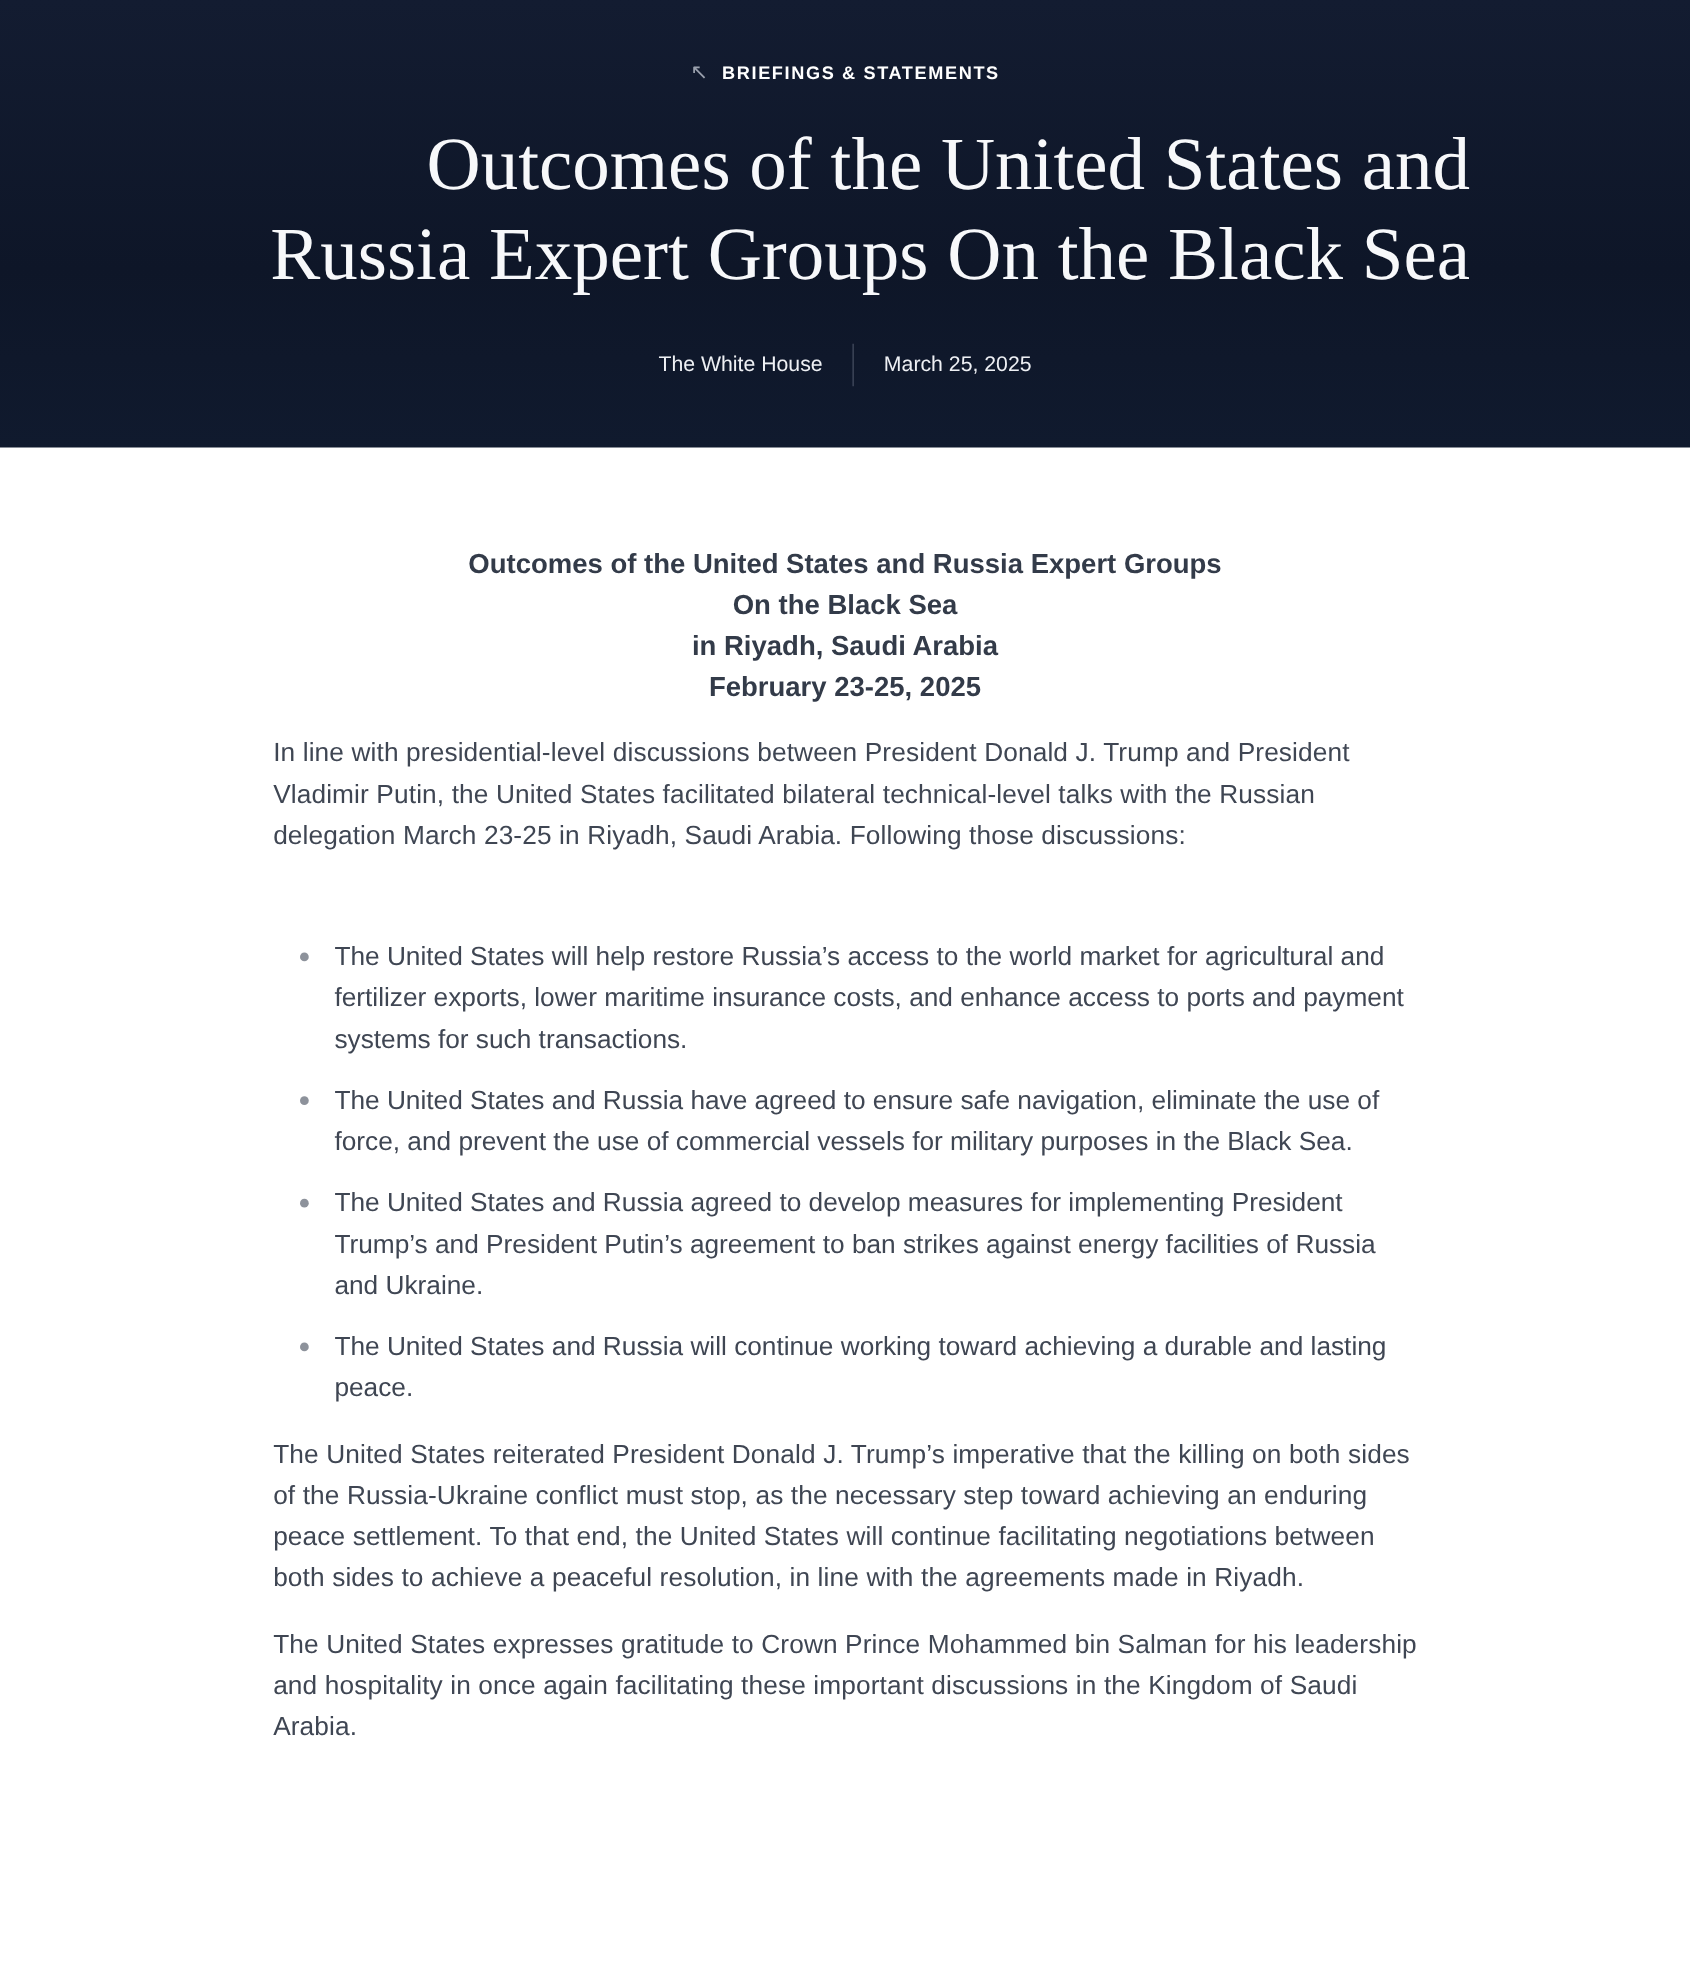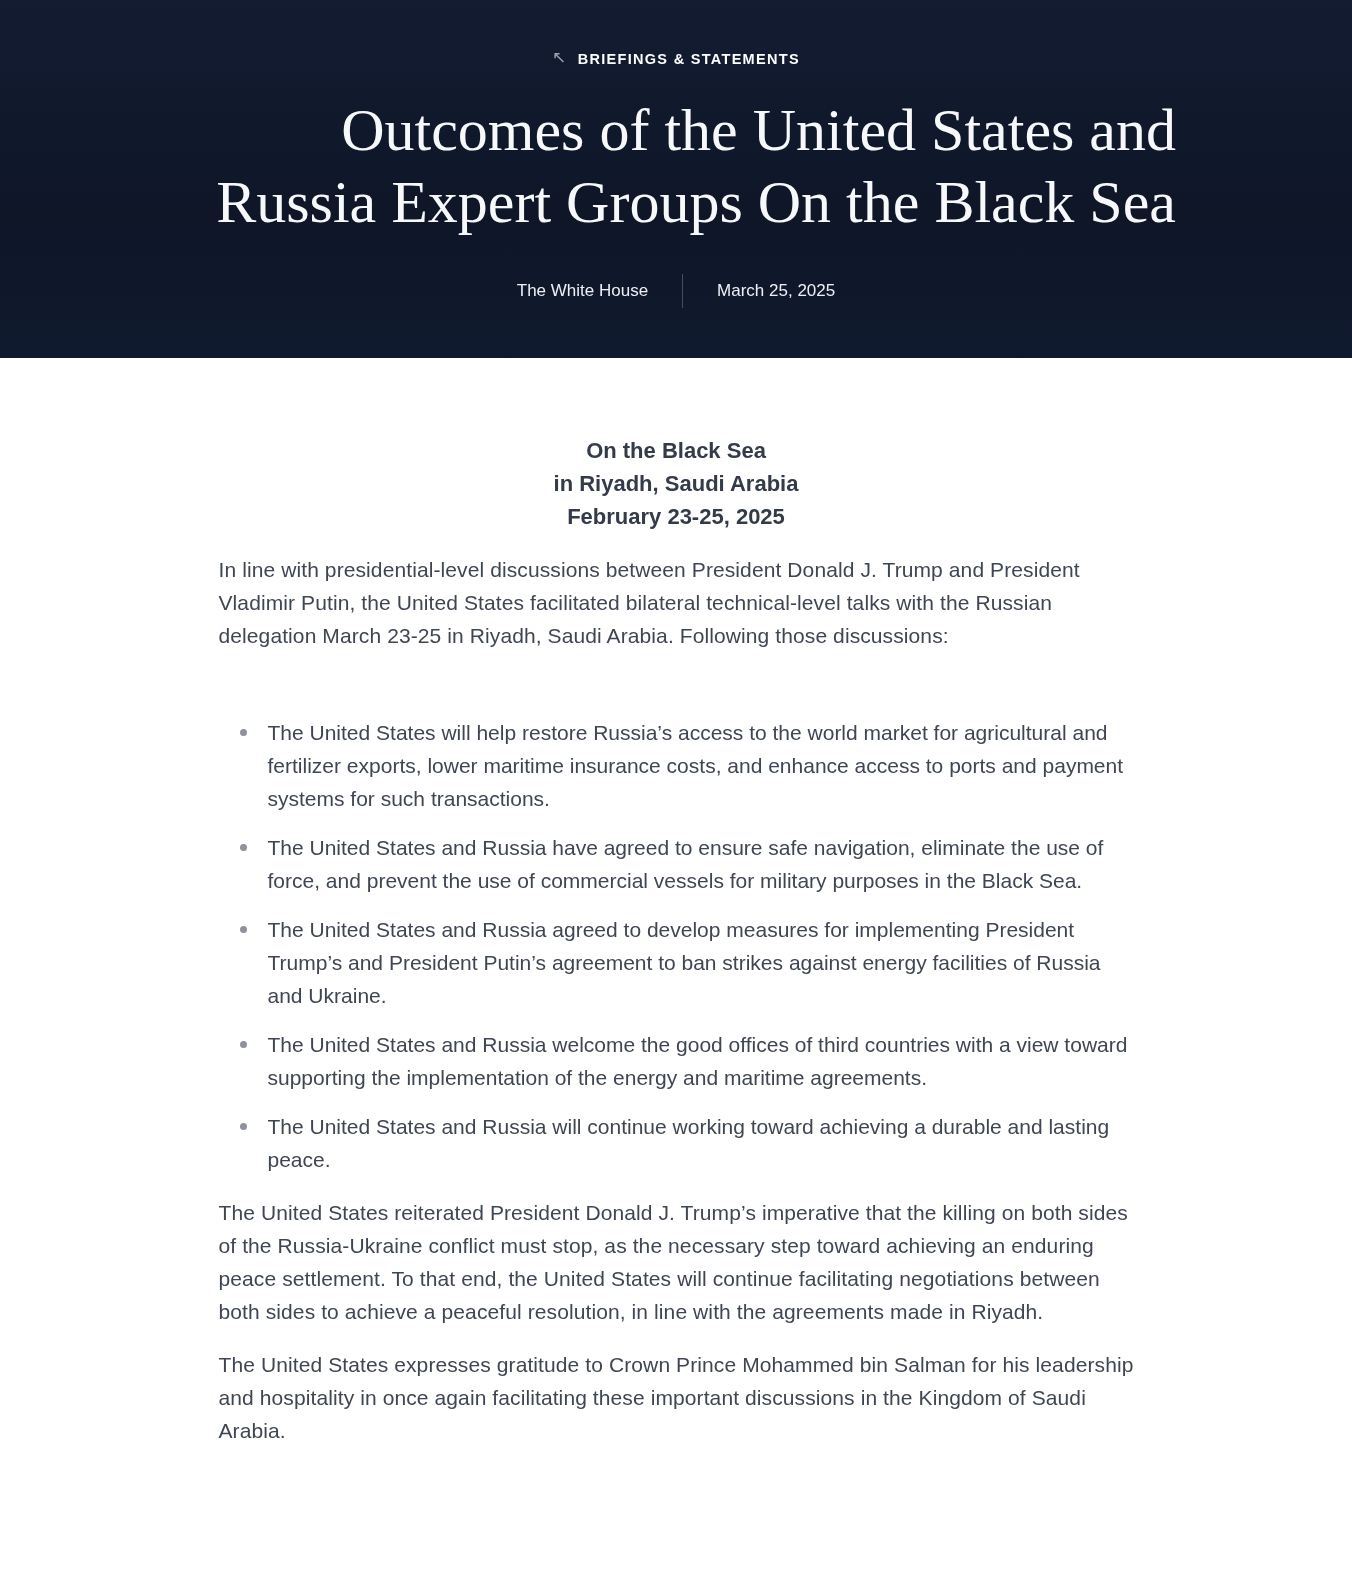--- a/index.html
+++ b/index.html
@@ -47,21 +47,21 @@
     color: #f7f8fa;
     max-width: 1000px;
     margin: 26px auto 0 auto;
     text-align: right;
   }
   .hero-meta {
     margin-top: 36px;
     display: flex;
     align-items: center;
     justify-content: center;
-    gap: 34px;
+    gap: 24px;
     font-size: 17px;
     color: #eef0f4;
   }
   .hero-meta .divider {
     width: 1px;
     height: 34px;
     background: #454d60;
   }
 
   
@@ -118,20 +118,21 @@
     <span>The White House</span>
     <span class="divider"></span>
     <span>March 25, 2025</span>
   </div>
 </header>
 
 <main class="article">
 
   <div class="doc-heading">
 
+      <div>Outcomes of the United States and Russia Expert Groups</div>
 
       <div>On the Black Sea</div>
 
       <div>in Riyadh, Saudi Arabia</div>
 
       <div>February 23-25, 2025</div>
     </div>
 
   <p class="paragraph">In line with presidential-level discussions between President Donald J. Trump and President Vladimir Putin, the United States facilitated bilateral technical-level talks with the Russian delegation March 23-25 in Riyadh, Saudi Arabia. Following those discussions:</p>
 
@@ -145,24 +146,20 @@
       <li>
         <span class="bullet-dot"></span>
         <span>The United States and Russia have agreed to ensure safe navigation, eliminate the use of force, and prevent the use of commercial vessels for military purposes in the Black Sea.</span>
       </li>
 
       <li>
         <span class="bullet-dot"></span>
         <span>The United States and Russia agreed to develop measures for implementing President Trump’s and President Putin’s agreement to ban strikes against energy facilities of Russia and Ukraine.</span>
       </li>
 
-      <li>
-        <span class="bullet-dot"></span>
-        <span>The United States and Russia welcome the good offices of third countries with a view toward supporting the implementation of the energy and maritime agreements.</span>
-      </li>
 
       <li>
         <span class="bullet-dot"></span>
         <span>The United States and Russia will continue working toward achieving a durable and lasting peace.</span>
       </li>
     </ul>
 
   <div>
 
       <p class="paragraph">The United States reiterated President Donald J. Trump’s imperative that the killing on both sides of the Russia-Ukraine conflict must stop, as the necessary step toward achieving an enduring peace settlement. To that end, the United States will continue facilitating negotiations between both sides to achieve a peaceful resolution, in line with the agreements made in Riyadh.</p>

